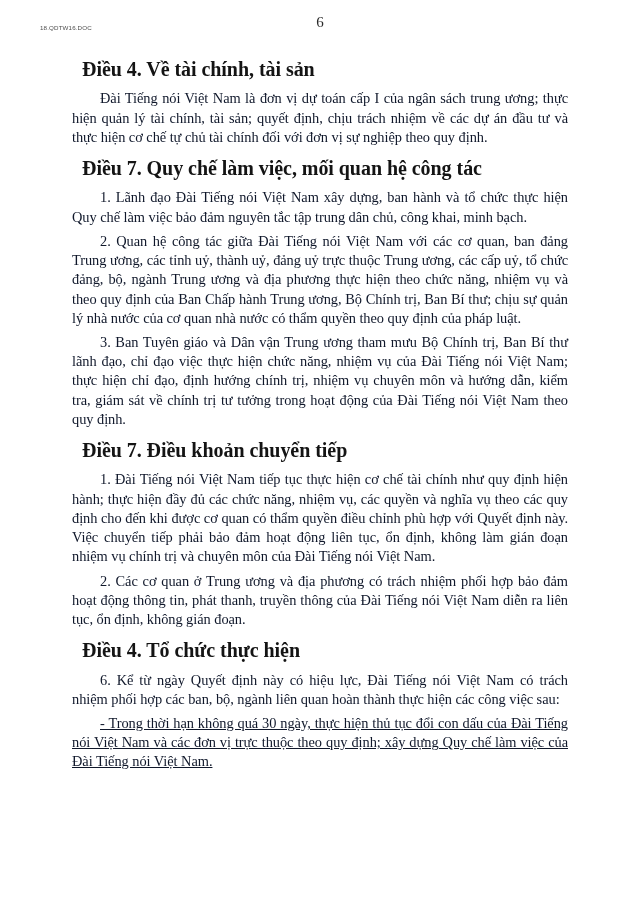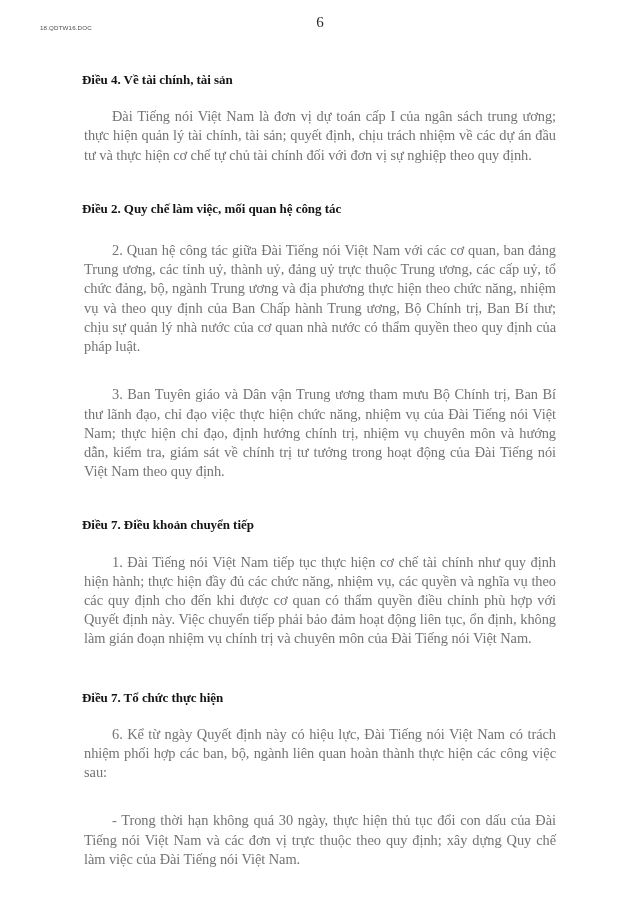--- a/index.html
+++ b/index.html
@@ -55,43 +55,44 @@
 
   
   .text-column {
     position: absolute;
     left: 72px;
     top: 56px;
     width: 496px;
   }
 
   .article-heading {
-    font-size: 13px;
+    font-size: 20px;
     font-weight: bold;
     line-height: 1.32;
     text-indent: 10px;
-    margin: 15px 0 2px 0;
+    margin: 0 0 2px 0;
     color: #141414;
     letter-spacing: -0.05px;
   }
 
   .para {
     font-size: 14.4px;
     line-height: 1.335;
     text-align: justify;
     text-indent: 28px;
-    margin: 12px;
-    color: #737373;
+    margin: 0;
+    color: #0f172a;
     letter-spacing: -0.05px;
     -webkit-hyphens: none;
     hyphens: none;
   }
 
   .para.dash {
     text-indent: 28px;
+    text-decoration: underline;
   }
 
   .gap-after-heading { height: 5px; }
   .gap-between-paras { height: 5px; }
   .gap-before-heading { height: 8px; }
 </style>
 </head>
 <body>
 
 <div class="page">
@@ -101,34 +102,36 @@
     <div class="page-number">6</div>
   </div>
 
   <div class="text-column">
 
     <h2 class="article-heading">Điều 4. Về tài chính, tài sản</h2>
     <div class="gap-after-heading"></div>
     <p class="para">Đài Tiếng nói Việt Nam là đơn vị dự toán cấp I của ngân sách trung ương; thực hiện quản lý tài chính, tài sản; quyết định, chịu trách nhiệm về các dự án đầu tư và thực hiện cơ chế tự chủ tài chính đối với đơn vị sự nghiệp theo quy định.</p>
 
     <div class="gap-before-heading"></div>
-    <h2 class="article-heading">Điều 2. Quy chế làm việc, mối quan hệ công tác</h2>
+    <h2 class="article-heading">Điều 7. Quy chế làm việc, mối quan hệ công tác</h2>
     <div class="gap-after-heading"></div>
+    <p class="para">1. Lãnh đạo Đài Tiếng nói Việt Nam xây dựng, ban hành và tổ chức thực hiện Quy chế làm việc bảo đảm nguyên tắc tập trung dân chủ, công khai, minh bạch.</p>
     <div class="gap-between-paras"></div>
     <p class="para">2. Quan hệ công tác giữa Đài Tiếng nói Việt Nam với các cơ quan, ban đảng Trung ương, các tỉnh uỷ, thành uỷ, đảng uỷ trực thuộc Trung ương, các cấp uỷ, tổ chức đảng, bộ, ngành Trung ương và địa phương thực hiện theo chức năng, nhiệm vụ và theo quy định của Ban Chấp hành Trung ương, Bộ Chính trị, Ban Bí thư; chịu sự quản lý nhà nước của cơ quan nhà nước có thẩm quyền theo quy định của pháp luật.</p>
     <div class="gap-between-paras"></div>
     <p class="para">3. Ban Tuyên giáo và Dân vận Trung ương tham mưu Bộ Chính trị, Ban Bí thư lãnh đạo, chỉ đạo việc thực hiện chức năng, nhiệm vụ của Đài Tiếng nói Việt Nam; thực hiện chỉ đạo, định hướng chính trị, nhiệm vụ chuyên môn và hướng dẫn, kiểm tra, giám sát về chính trị tư tưởng trong hoạt động của Đài Tiếng nói Việt Nam theo quy định.</p>
 
     <div class="gap-before-heading"></div>
     <h2 class="article-heading">Điều 7. Điều khoản chuyển tiếp</h2>
     <div class="gap-after-heading"></div>
     <p class="para">1. Đài Tiếng nói Việt Nam tiếp tục thực hiện cơ chế tài chính như quy định hiện hành; thực hiện đầy đủ các chức năng, nhiệm vụ, các quyền và nghĩa vụ theo các quy định cho đến khi được cơ quan có thẩm quyền điều chỉnh phù hợp với Quyết định này. Việc chuyển tiếp phải bảo đảm hoạt động liên tục, ổn định, không làm gián đoạn nhiệm vụ chính trị và chuyên môn của Đài Tiếng nói Việt Nam.</p>
     <div class="gap-between-paras"></div>
+    <p class="para">2. Các cơ quan ở Trung ương và địa phương có trách nhiệm phối hợp bảo đảm hoạt động thông tin, phát thanh, truyền thông của Đài Tiếng nói Việt Nam diễn ra liên tục, ổn định, không gián đoạn.</p>
 
     <div class="gap-before-heading"></div>
-    <h2 class="article-heading">Điều 7. Tổ chức thực hiện</h2>
+    <h2 class="article-heading">Điều 4. Tổ chức thực hiện</h2>
     <div class="gap-after-heading"></div>
     <p class="para">6. Kể từ ngày Quyết định này có hiệu lực, Đài Tiếng nói Việt Nam có trách nhiệm phối hợp các ban, bộ, ngành liên quan hoàn thành thực hiện các công việc sau:</p>
     <div class="gap-between-paras"></div>
     <p class="para dash">- Trong thời hạn không quá 30 ngày, thực hiện thủ tục đổi con dấu của Đài Tiếng nói Việt Nam và các đơn vị trực thuộc theo quy định; xây dựng Quy chế làm việc của Đài Tiếng nói Việt Nam.</p>
 
   </div>
 </div>
 
 </body></html>

